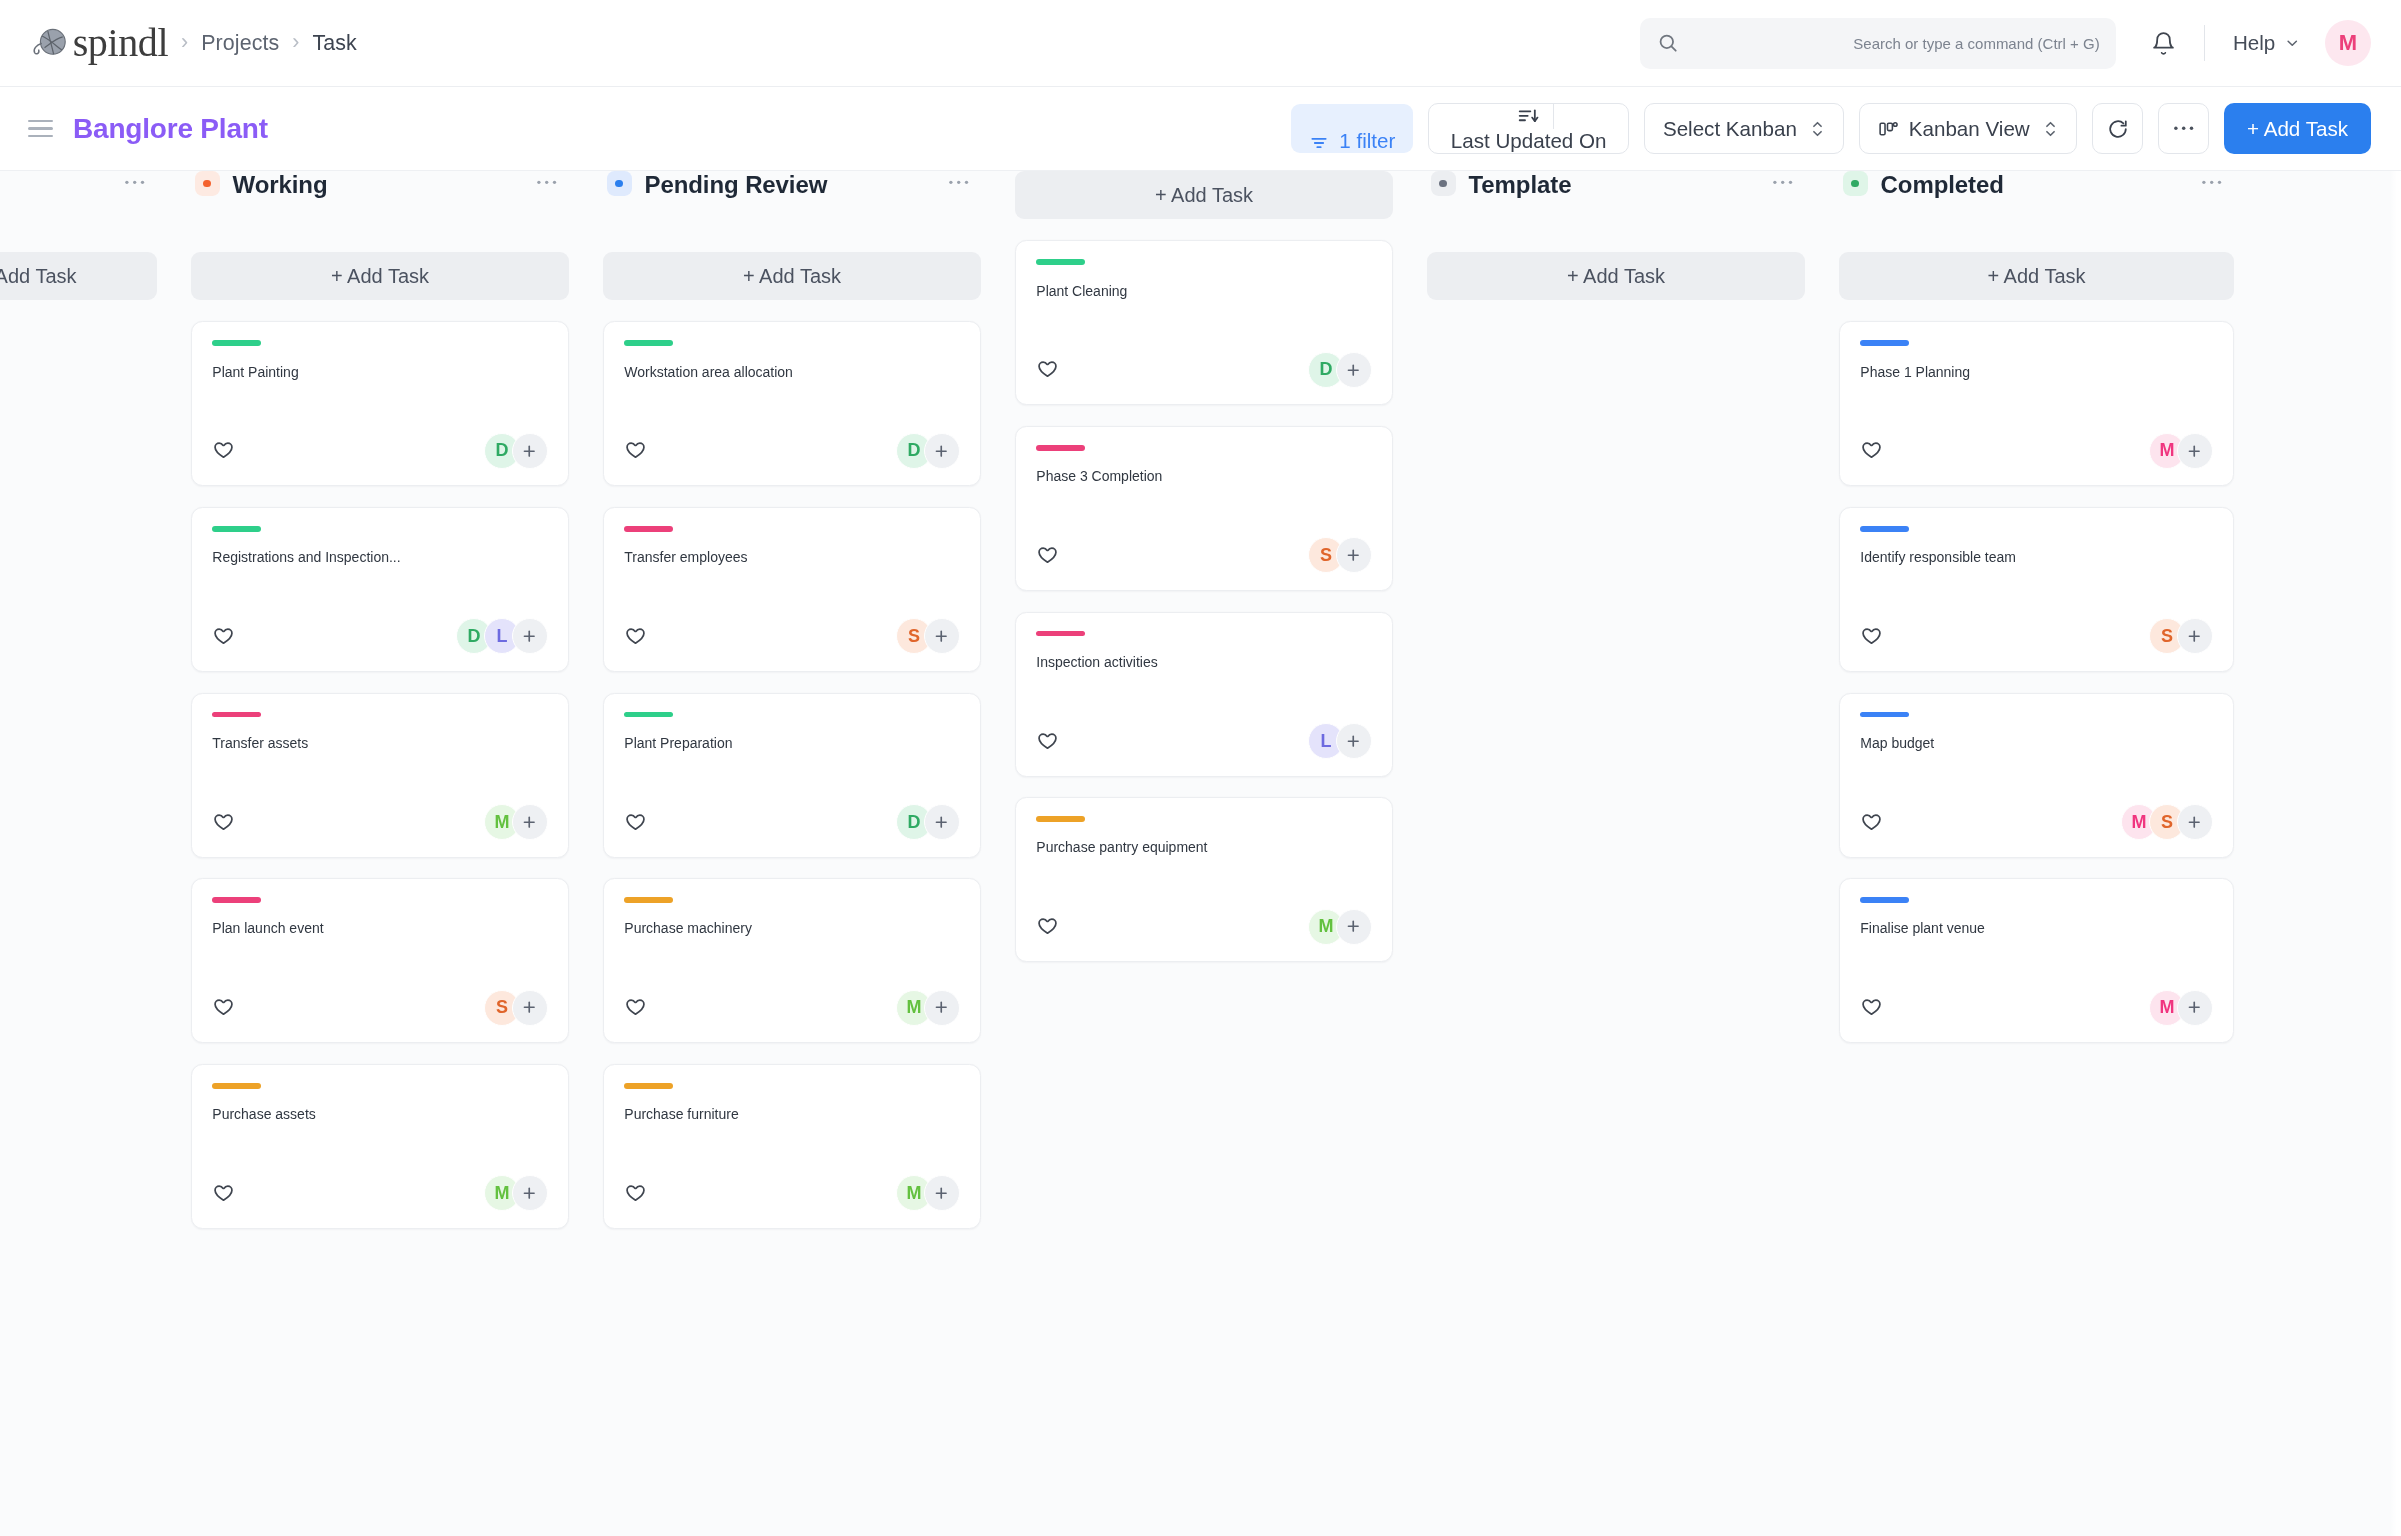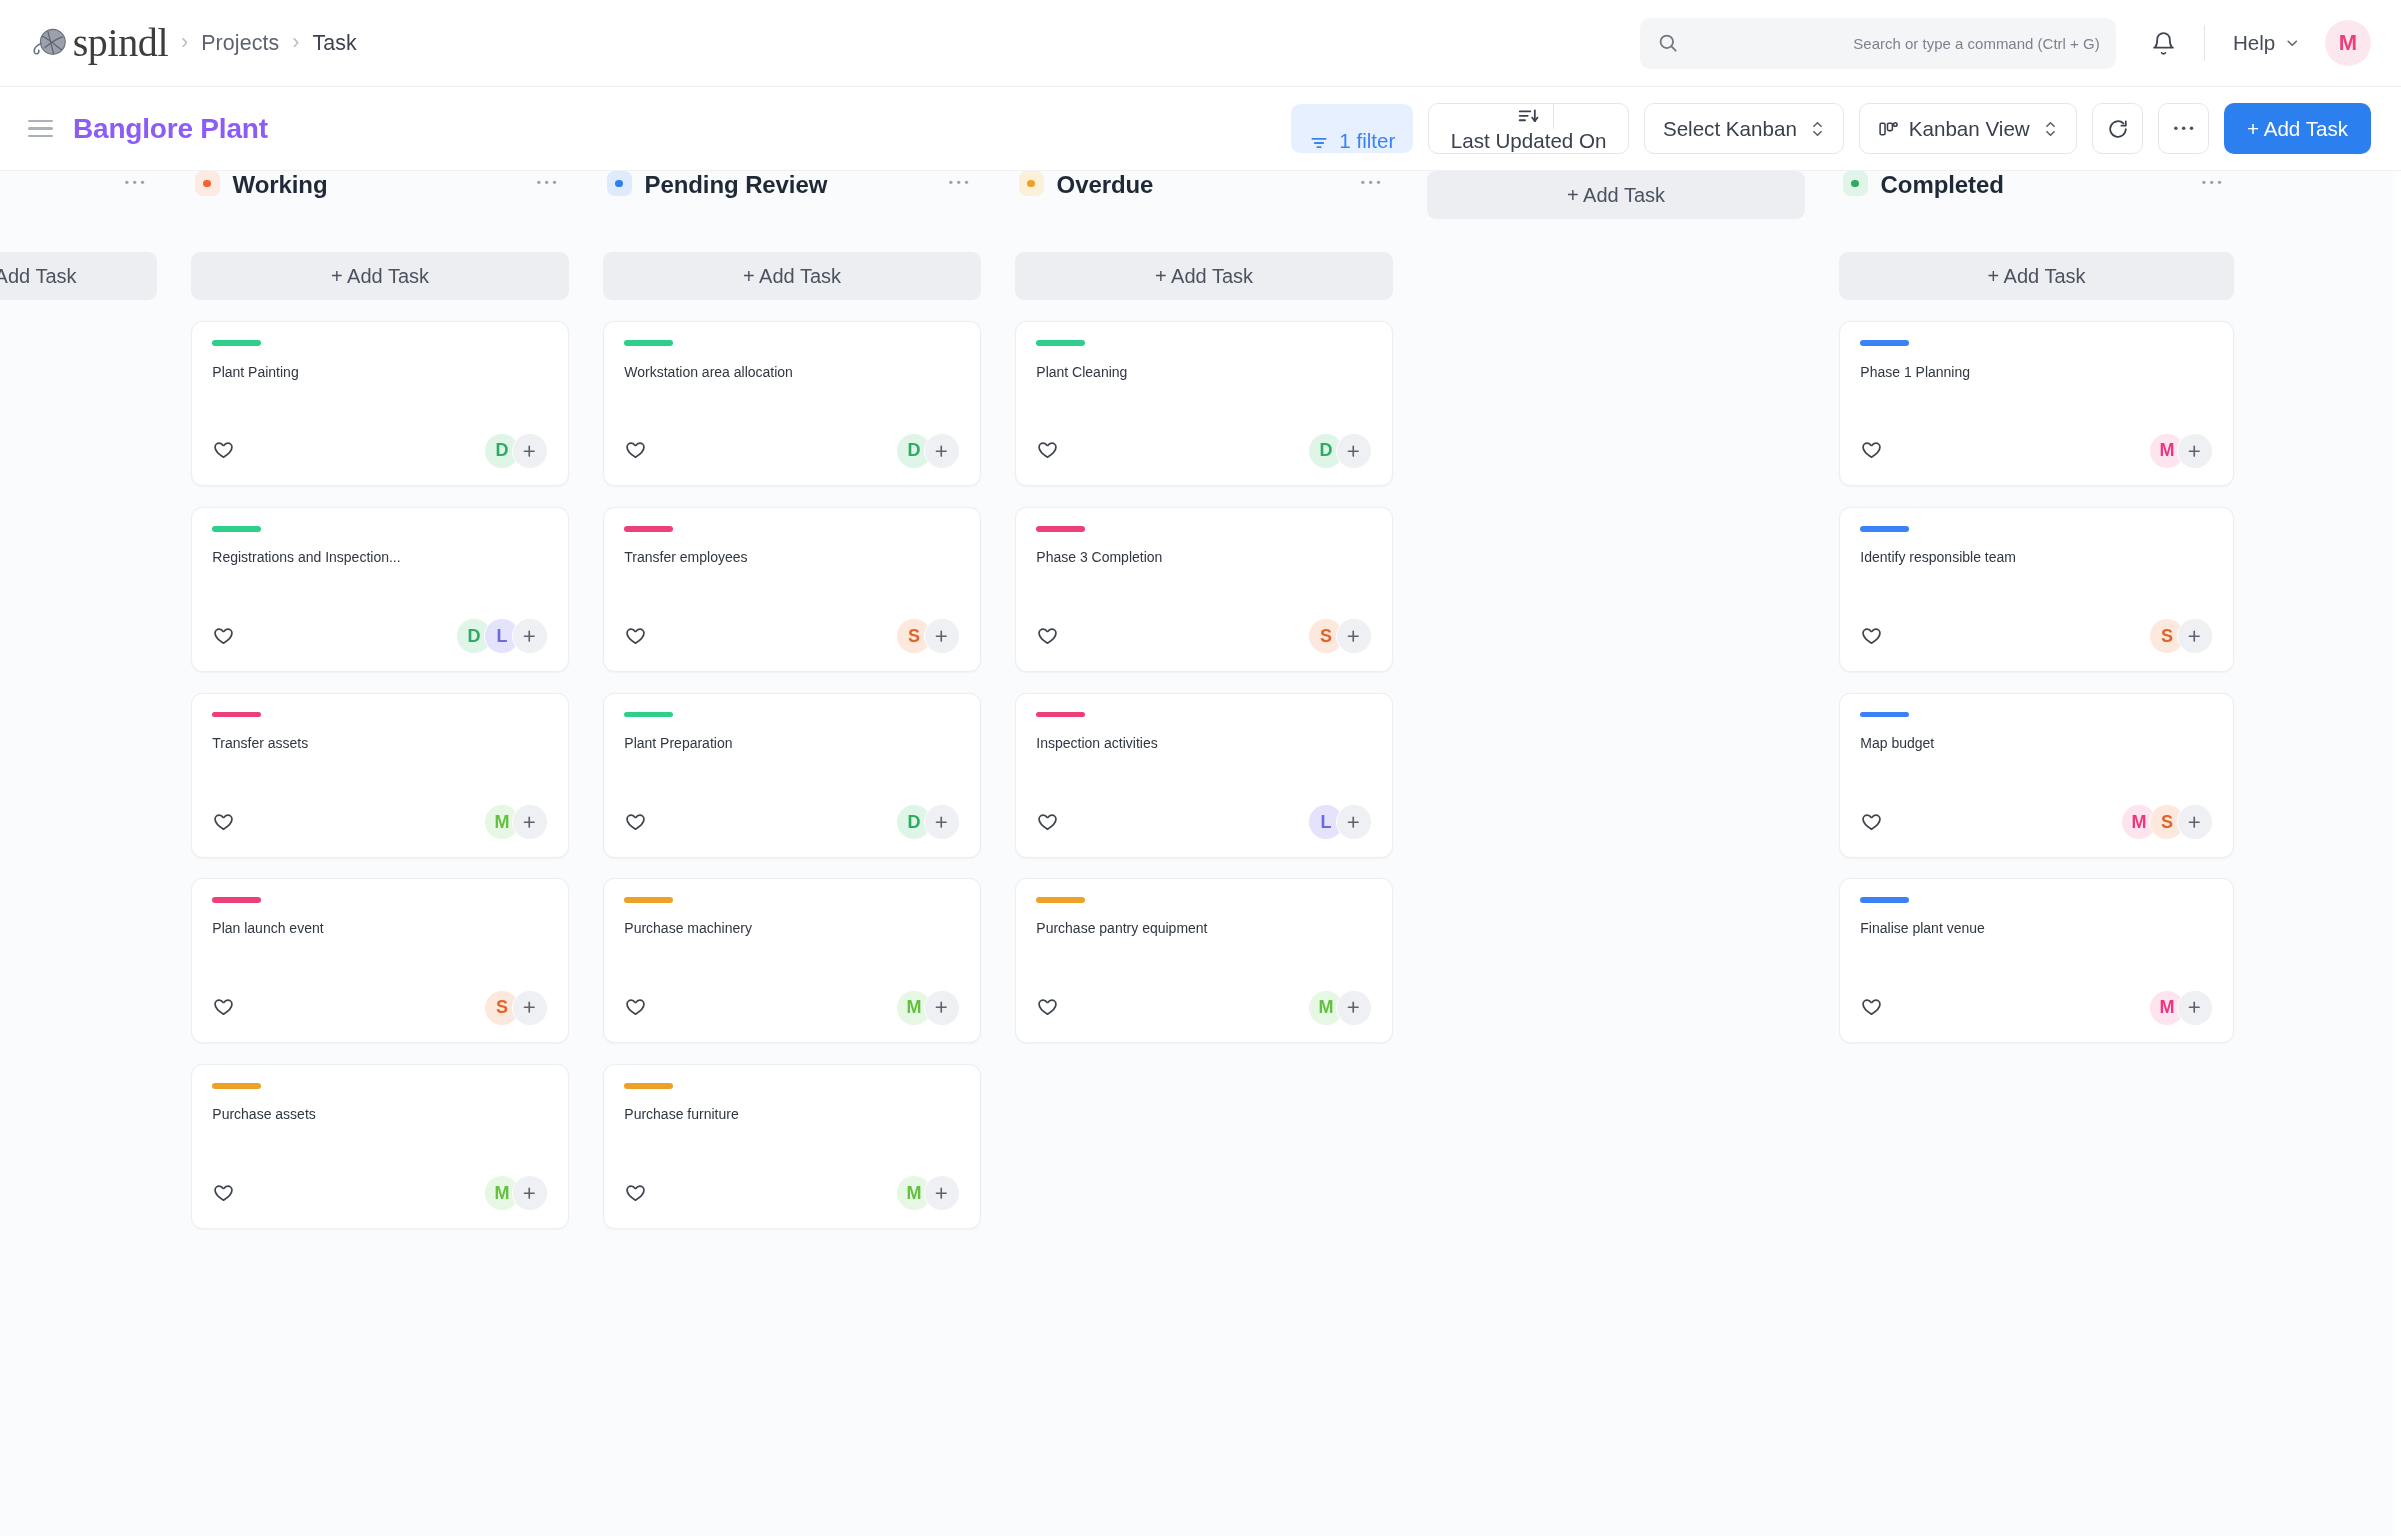--- a/index.html
+++ b/index.html
@@ -634,116 +634,116 @@
               <svg width="16.5" height="16.5" viewBox="0 0 24 24" stroke="#5b6270" stroke-width="2.4" stroke-linecap="round">
                 <line x1="12" y1="5" x2="12" y2="19"></line>
                 <line x1="5" y1="12" x2="19" y2="12"></line>
               </svg>
             </span>
           </span>
         </div>
       </div>
     </div>
     <div class="column">
+      <div class="col-add">+ Add Task</div>
+      <div class="card">
+        <div class="prio-bar" style="background:#2ecf8a"></div>
+        <div class="card-title">Plant Cleaning</div>
+        <div class="card-foot">
+          <span class="heart">
+            <svg width="23" height="23" viewBox="0 0 24 24" fill="none" stroke="#3f454f" stroke-width="1.8" stroke-linejoin="round">
+              <path d="M20.8 8.6c0-2.4-1.9-4.3-4.3-4.3-1.7 0-3.2 1-3.9 2.4h-1.2C10.7 5.3 9.2 4.3 7.5 4.3 5.1 4.3 3.2 6.2 3.2 8.6c0 4.9 8.8 10.4 8.8 10.4s8.8-5.5 8.8-10.4z"></path>
+            </svg>
+          </span>
+          <span class="assignees">
+            <span class="av" style="background:#dff5e8;color:#2faa63">D</span>
+            <span class="av-add">
+              <svg width="16.5" height="16.5" viewBox="0 0 24 24" stroke="#5b6270" stroke-width="2.4" stroke-linecap="round">
+                <line x1="12" y1="5" x2="12" y2="19"></line>
+                <line x1="5" y1="12" x2="19" y2="12"></line>
+              </svg>
+            </span>
+          </span>
+        </div>
+      </div>
+      <div class="card">
+        <div class="prio-bar" style="background:#ec407a"></div>
+        <div class="card-title">Phase 3 Completion</div>
+        <div class="card-foot">
+          <span class="heart">
+            <svg width="23" height="23" viewBox="0 0 24 24" fill="none" stroke="#3f454f" stroke-width="1.8" stroke-linejoin="round">
+              <path d="M20.8 8.6c0-2.4-1.9-4.3-4.3-4.3-1.7 0-3.2 1-3.9 2.4h-1.2C10.7 5.3 9.2 4.3 7.5 4.3 5.1 4.3 3.2 6.2 3.2 8.6c0 4.9 8.8 10.4 8.8 10.4s8.8-5.5 8.8-10.4z"></path>
+            </svg>
+          </span>
+          <span class="assignees">
+            <span class="av" style="background:#fde8dd;color:#e0652b">S</span>
+            <span class="av-add">
+              <svg width="16.5" height="16.5" viewBox="0 0 24 24" stroke="#5b6270" stroke-width="2.4" stroke-linecap="round">
+                <line x1="12" y1="5" x2="12" y2="19"></line>
+                <line x1="5" y1="12" x2="19" y2="12"></line>
+              </svg>
+            </span>
+          </span>
+        </div>
+      </div>
+      <div class="card">
+        <div class="prio-bar" style="background:#ec407a"></div>
+        <div class="card-title">Inspection activities</div>
+        <div class="card-foot">
+          <span class="heart">
+            <svg width="23" height="23" viewBox="0 0 24 24" fill="none" stroke="#3f454f" stroke-width="1.8" stroke-linejoin="round">
+              <path d="M20.8 8.6c0-2.4-1.9-4.3-4.3-4.3-1.7 0-3.2 1-3.9 2.4h-1.2C10.7 5.3 9.2 4.3 7.5 4.3 5.1 4.3 3.2 6.2 3.2 8.6c0 4.9 8.8 10.4 8.8 10.4s8.8-5.5 8.8-10.4z"></path>
+            </svg>
+          </span>
+          <span class="assignees">
+            <span class="av" style="background:#e4e3fb;color:#6d6ae0">L</span>
+            <span class="av-add">
+              <svg width="16.5" height="16.5" viewBox="0 0 24 24" stroke="#5b6270" stroke-width="2.4" stroke-linecap="round">
+                <line x1="12" y1="5" x2="12" y2="19"></line>
+                <line x1="5" y1="12" x2="19" y2="12"></line>
+              </svg>
+            </span>
+          </span>
+        </div>
+      </div>
+      <div class="card">
+        <div class="prio-bar" style="background:#eda227"></div>
+        <div class="card-title">Purchase pantry equipment</div>
+        <div class="card-foot">
+          <span class="heart">
+            <svg width="23" height="23" viewBox="0 0 24 24" fill="none" stroke="#3f454f" stroke-width="1.8" stroke-linejoin="round">
+              <path d="M20.8 8.6c0-2.4-1.9-4.3-4.3-4.3-1.7 0-3.2 1-3.9 2.4h-1.2C10.7 5.3 9.2 4.3 7.5 4.3 5.1 4.3 3.2 6.2 3.2 8.6c0 4.9 8.8 10.4 8.8 10.4s8.8-5.5 8.8-10.4z"></path>
+            </svg>
+          </span>
+          <span class="assignees">
+            <span class="av" style="background:#e6f7e4;color:#63c13f">M</span>
+            <span class="av-add">
+              <svg width="16.5" height="16.5" viewBox="0 0 24 24" stroke="#5b6270" stroke-width="2.4" stroke-linecap="round">
+                <line x1="12" y1="5" x2="12" y2="19"></line>
+                <line x1="5" y1="12" x2="19" y2="12"></line>
+              </svg>
+            </span>
+          </span>
+        </div>
+      </div>
+    </div>
+    <div class="column">
       <div class="col-head">
-        <span class="status-dot-wrap" style="background:#fdf0d8">
-          <span class="status-dot" style="background:#eda227"></span>
+        <span class="status-dot-wrap" style="background:#eceef1">
+          <span class="status-dot" style="background:#6b7280"></span>
         </span>
-        <span class="col-title">Overdue</span>
+        <span class="col-title">Template</span>
         <span class="col-more">
           <svg width="21.4" height="6.6" viewBox="0 0 26 8" fill="#9aa1ac">
             <circle cx="3.5" cy="4" r="2"></circle>
             <circle cx="13" cy="4" r="2"></circle>
             <circle cx="22.5" cy="4" r="2"></circle>
           </svg>
         </span>
       </div>
-      <div class="col-add">+ Add Task</div>
-      <div class="card">
-        <div class="prio-bar" style="background:#2ecf8a"></div>
-        <div class="card-title">Plant Cleaning</div>
-        <div class="card-foot">
-          <span class="heart">
-            <svg width="23" height="23" viewBox="0 0 24 24" fill="none" stroke="#3f454f" stroke-width="1.8" stroke-linejoin="round">
-              <path d="M20.8 8.6c0-2.4-1.9-4.3-4.3-4.3-1.7 0-3.2 1-3.9 2.4h-1.2C10.7 5.3 9.2 4.3 7.5 4.3 5.1 4.3 3.2 6.2 3.2 8.6c0 4.9 8.8 10.4 8.8 10.4s8.8-5.5 8.8-10.4z"></path>
-            </svg>
-          </span>
-          <span class="assignees">
-            <span class="av" style="background:#dff5e8;color:#2faa63">D</span>
-            <span class="av-add">
-              <svg width="16.5" height="16.5" viewBox="0 0 24 24" stroke="#5b6270" stroke-width="2.4" stroke-linecap="round">
-                <line x1="12" y1="5" x2="12" y2="19"></line>
-                <line x1="5" y1="12" x2="19" y2="12"></line>
-              </svg>
-            </span>
-          </span>
-        </div>
-      </div>
-      <div class="card">
-        <div class="prio-bar" style="background:#ec407a"></div>
-        <div class="card-title">Phase 3 Completion</div>
-        <div class="card-foot">
-          <span class="heart">
-            <svg width="23" height="23" viewBox="0 0 24 24" fill="none" stroke="#3f454f" stroke-width="1.8" stroke-linejoin="round">
-              <path d="M20.8 8.6c0-2.4-1.9-4.3-4.3-4.3-1.7 0-3.2 1-3.9 2.4h-1.2C10.7 5.3 9.2 4.3 7.5 4.3 5.1 4.3 3.2 6.2 3.2 8.6c0 4.9 8.8 10.4 8.8 10.4s8.8-5.5 8.8-10.4z"></path>
-            </svg>
-          </span>
-          <span class="assignees">
-            <span class="av" style="background:#fde8dd;color:#e0652b">S</span>
-            <span class="av-add">
-              <svg width="16.5" height="16.5" viewBox="0 0 24 24" stroke="#5b6270" stroke-width="2.4" stroke-linecap="round">
-                <line x1="12" y1="5" x2="12" y2="19"></line>
-                <line x1="5" y1="12" x2="19" y2="12"></line>
-              </svg>
-            </span>
-          </span>
-        </div>
-      </div>
-      <div class="card">
-        <div class="prio-bar" style="background:#ec407a"></div>
-        <div class="card-title">Inspection activities</div>
-        <div class="card-foot">
-          <span class="heart">
-            <svg width="23" height="23" viewBox="0 0 24 24" fill="none" stroke="#3f454f" stroke-width="1.8" stroke-linejoin="round">
-              <path d="M20.8 8.6c0-2.4-1.9-4.3-4.3-4.3-1.7 0-3.2 1-3.9 2.4h-1.2C10.7 5.3 9.2 4.3 7.5 4.3 5.1 4.3 3.2 6.2 3.2 8.6c0 4.9 8.8 10.4 8.8 10.4s8.8-5.5 8.8-10.4z"></path>
-            </svg>
-          </span>
-          <span class="assignees">
-            <span class="av" style="background:#e4e3fb;color:#6d6ae0">L</span>
-            <span class="av-add">
-              <svg width="16.5" height="16.5" viewBox="0 0 24 24" stroke="#5b6270" stroke-width="2.4" stroke-linecap="round">
-                <line x1="12" y1="5" x2="12" y2="19"></line>
-                <line x1="5" y1="12" x2="19" y2="12"></line>
-              </svg>
-            </span>
-          </span>
-        </div>
-      </div>
-      <div class="card">
-        <div class="prio-bar" style="background:#eda227"></div>
-        <div class="card-title">Purchase pantry equipment</div>
-        <div class="card-foot">
-          <span class="heart">
-            <svg width="23" height="23" viewBox="0 0 24 24" fill="none" stroke="#3f454f" stroke-width="1.8" stroke-linejoin="round">
-              <path d="M20.8 8.6c0-2.4-1.9-4.3-4.3-4.3-1.7 0-3.2 1-3.9 2.4h-1.2C10.7 5.3 9.2 4.3 7.5 4.3 5.1 4.3 3.2 6.2 3.2 8.6c0 4.9 8.8 10.4 8.8 10.4s8.8-5.5 8.8-10.4z"></path>
-            </svg>
-          </span>
-          <span class="assignees">
-            <span class="av" style="background:#e6f7e4;color:#63c13f">M</span>
-            <span class="av-add">
-              <svg width="16.5" height="16.5" viewBox="0 0 24 24" stroke="#5b6270" stroke-width="2.4" stroke-linecap="round">
-                <line x1="12" y1="5" x2="12" y2="19"></line>
-                <line x1="5" y1="12" x2="19" y2="12"></line>
-              </svg>
-            </span>
-          </span>
-        </div>
-      </div>
-    </div>
-    <div class="column">
       <div class="col-add">+ Add Task</div>
     </div>
     <div class="column last-edge">
       <div class="col-head">
         <span class="status-dot-wrap" style="background:#dff5e8">
           <span class="status-dot" style="background:#2faa63"></span>
         </span>
         <span class="col-title">Completed</span>
         <span class="col-more">
           <svg width="21.4" height="6.6" viewBox="0 0 26 8" fill="#9aa1ac">

